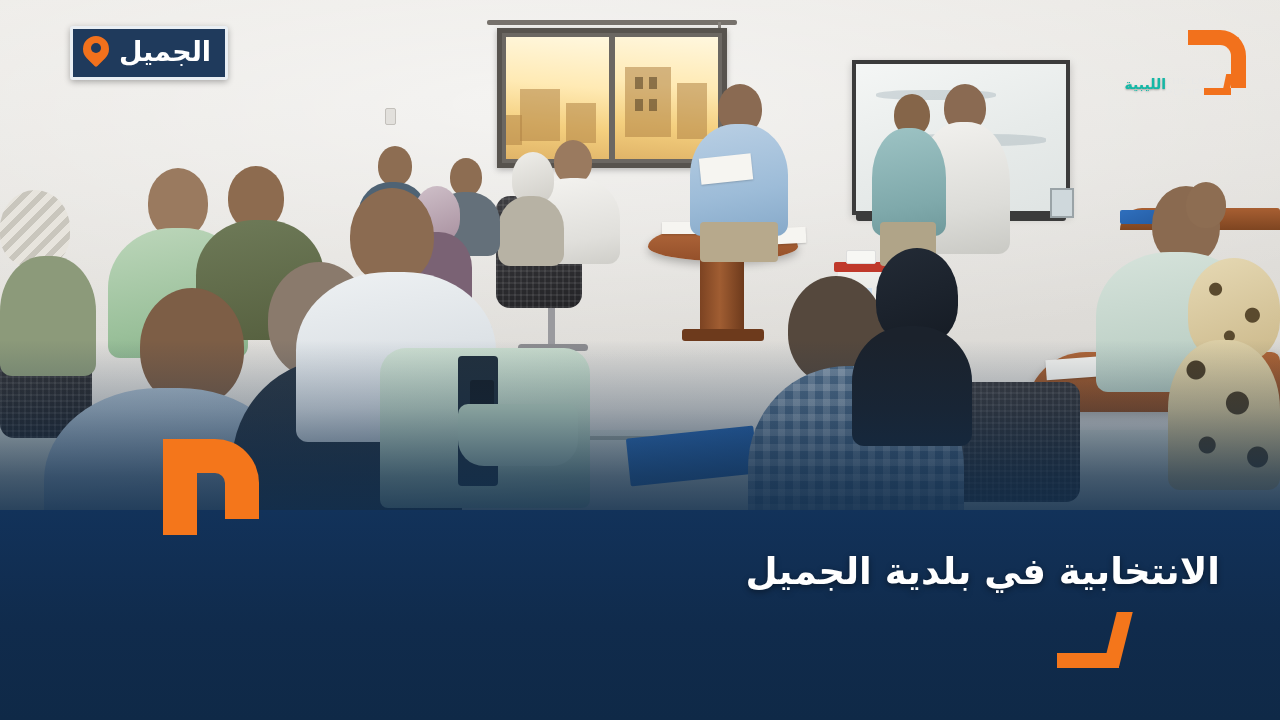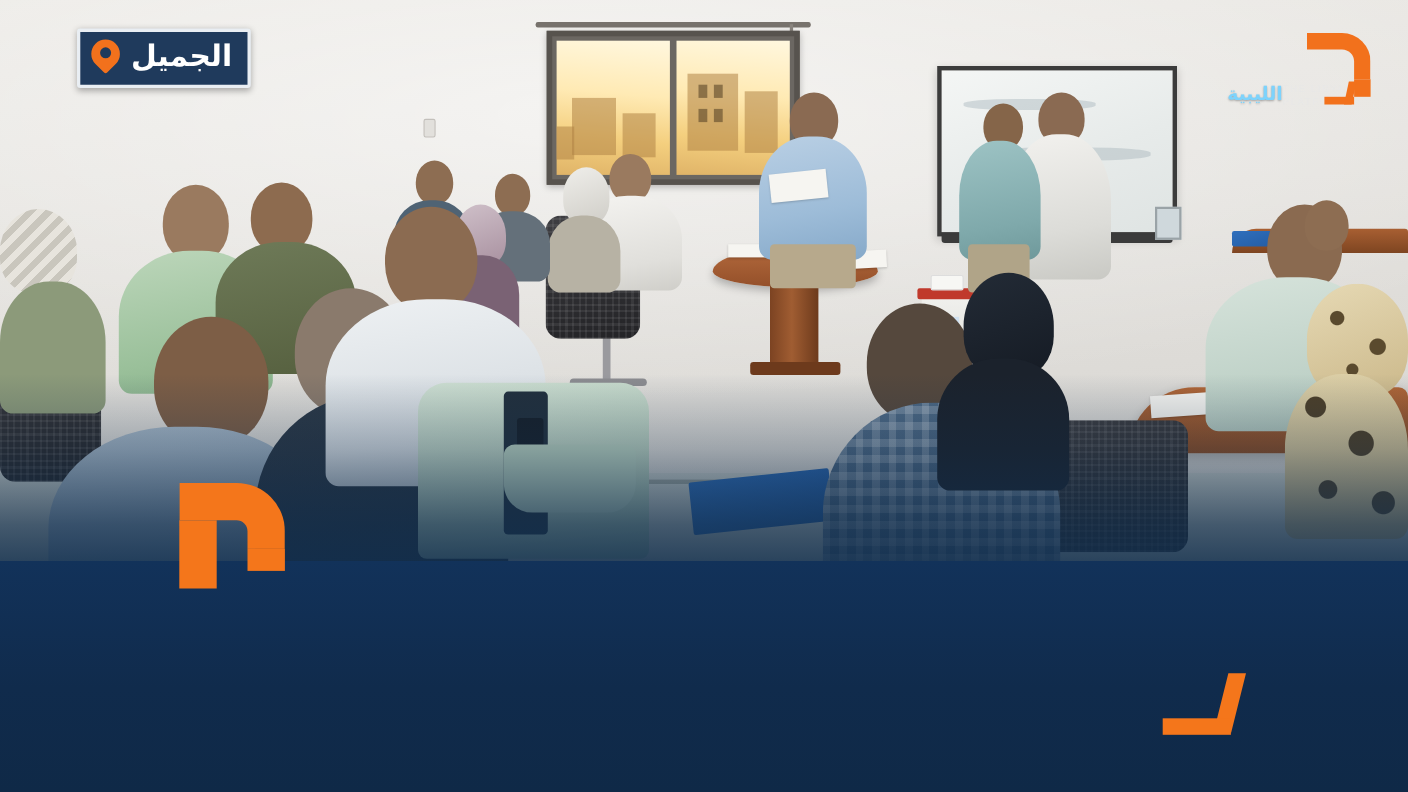--- a/index.html
+++ b/index.html
@@ -166,21 +166,21 @@
     width:215px; height:92px;
   }
   .logo-ar{
     position:absolute; right:76px; top:16px;
     font-size:42px; font-weight:bold; color:#ffffff;
     letter-spacing:-1px; direction:rtl;
     text-shadow:0 1px 3px rgba(0,0,0,.35);
   }
   .logo-ar-sub{
     position:absolute; right:92px; top:58px;
-    font-size:17px; font-weight:bold; color:#7dd3fc; direction:rtl;
+    font-size:14px; font-weight:bold; color:#14b8a6; direction:rtl;
     text-shadow:0 1px 2px rgba(0,0,0,.3);
   }
   .logo-en{
     position:absolute; right:16px; top:58px;
     width:76px;
     font-size:9px; line-height:11px; letter-spacing:1.3px;
     color:rgba(232,232,232,.78); text-align:left;
     font-family:"Liberation Sans",sans-serif;
   }
   .logo-mark{
@@ -495,16 +495,17 @@
   <div class="brand-hook">
     <span class="hk"></span>
       <span class="leg"></span>
   </div>
   <div class="brand-tick">
     <i class="v"></i>
       <i class="h"></i>
   </div>
 
   <div class="headline">
+    <div>الانتخابية في بلدية الجميل</div>
   </div>
 
 
 </div>
 
 </body></html>

